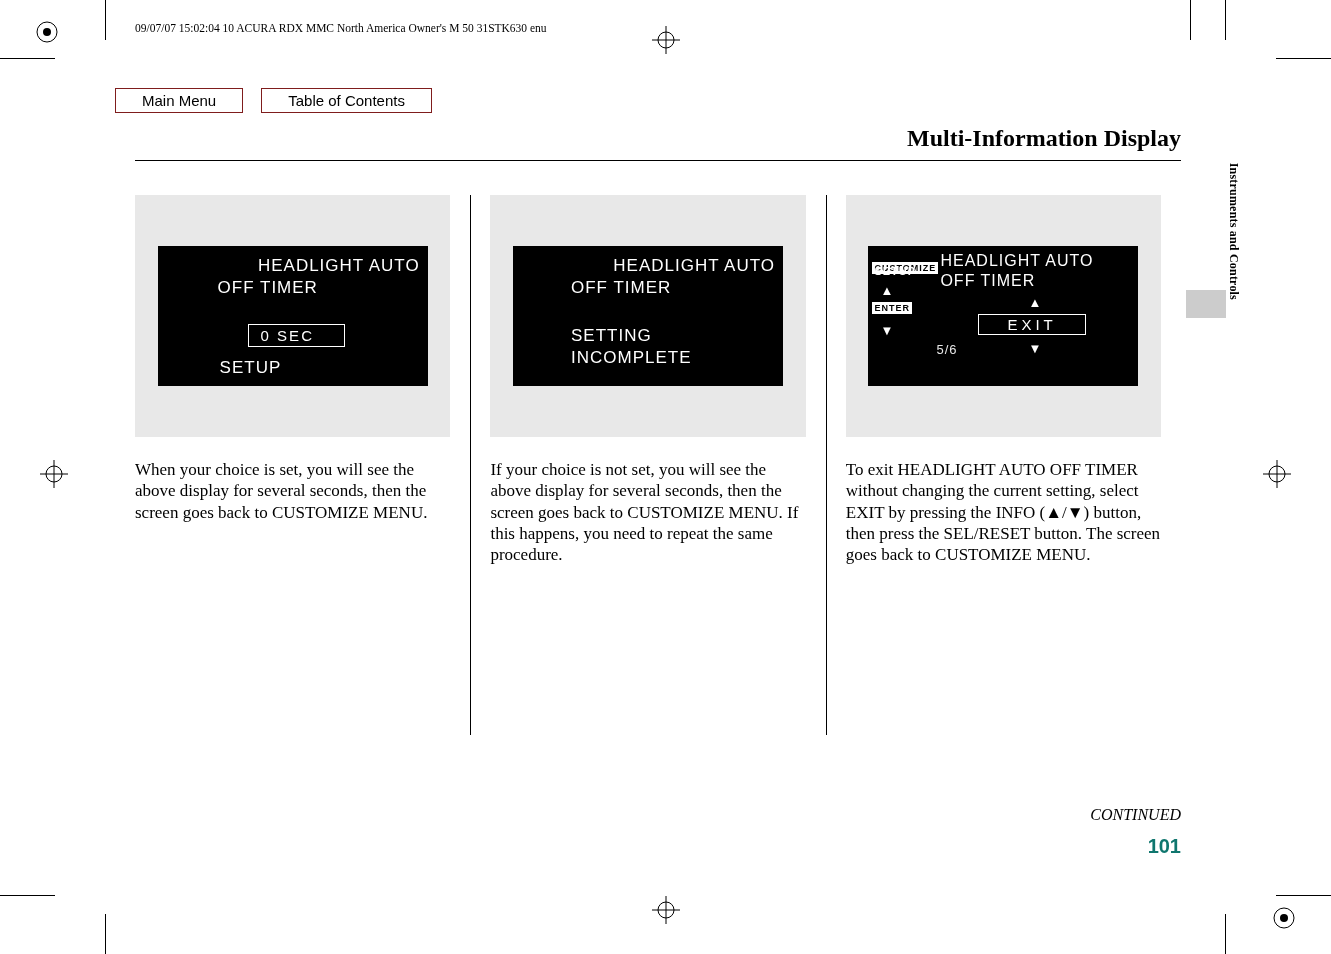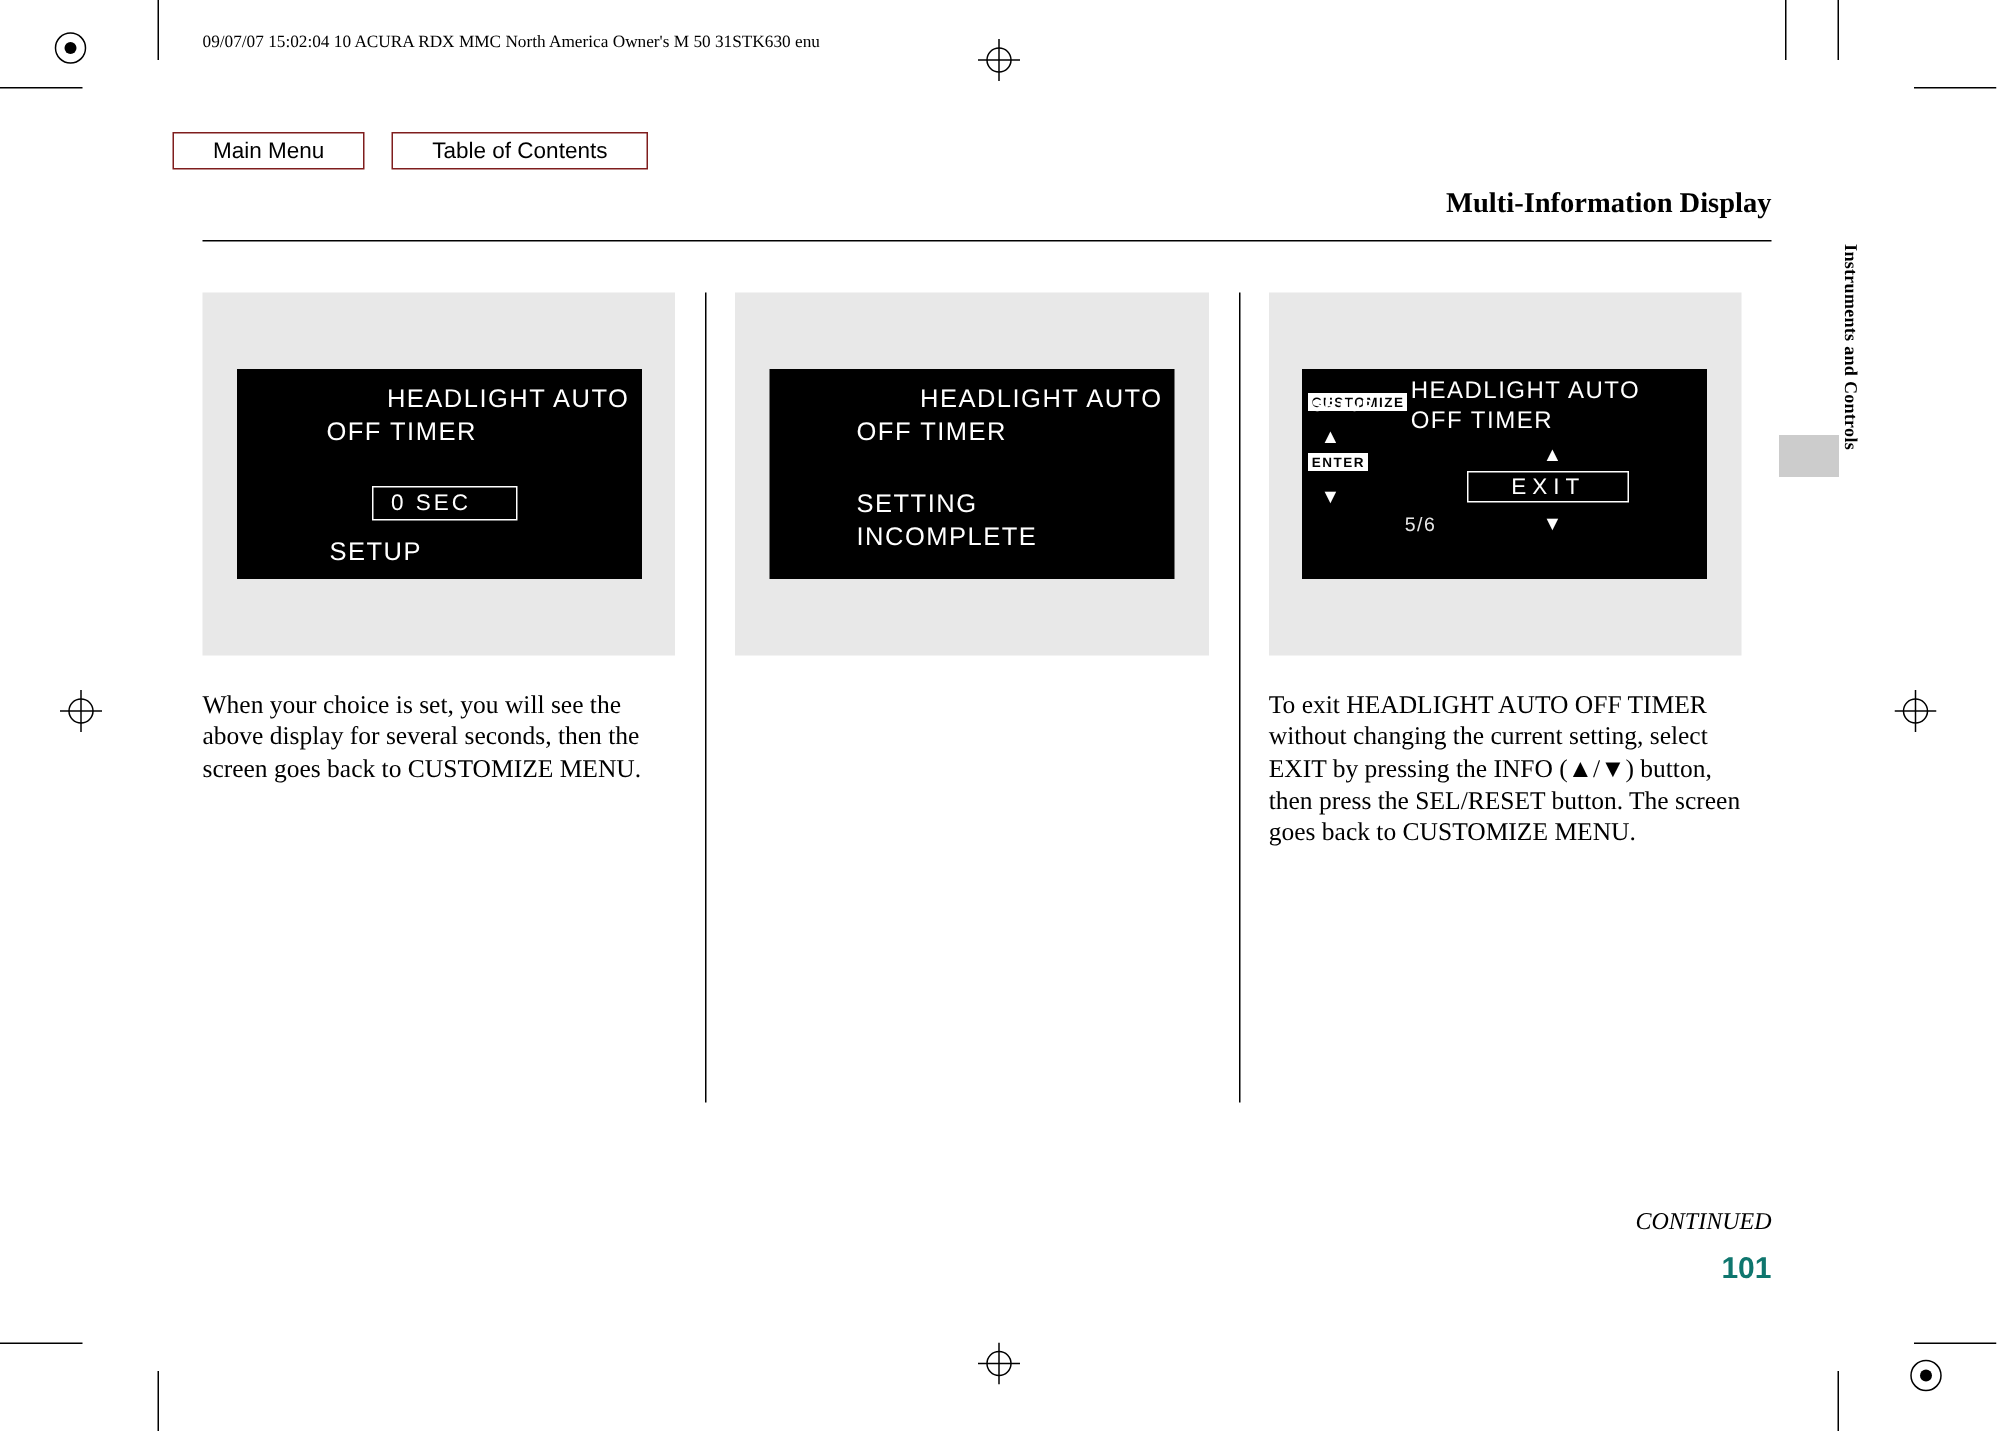--- a/index.html
+++ b/index.html
@@ -49,21 +49,21 @@
     padding: 3px 26px;
     font-family: Arial, Helvetica, sans-serif;
     font-size: 15px;
     text-align: center;
     background: #fff;
   }
 
   .page-title {
     position: absolute;
     right: 150px; top: 125px;
-    font-size: 19px;
+    font-size: 24px;
     font-weight: bold;
     font-family: 'Century Schoolbook', Georgia, serif;
   }
   .title-rule {
     position: absolute;
     left: 135px; right: 150px; top: 160px;
     height: 1px; background: #000;
   }
 
   .columns {
@@ -227,20 +227,21 @@
 
   <div class="col">
     <div class="display-panel">
       <div class="lcd">
         <div class="lcd-text" style="right:8px; top:10px;">HEADLIGHT AUTO</div>
         <div class="lcd-text" style="left:58px; top:32px;">OFF TIMER</div>
         <div class="lcd-text" style="left:58px; top:80px;">SETTING</div>
         <div class="lcd-text" style="left:58px; top:102px;">INCOMPLETE</div>
       </div>
     </div>
+    <div class="body-text">If your choice is not set, you will see the above display for several seconds, then the screen goes back to CUSTOMIZE MENU. If this happens, you need to repeat the same procedure.</div>
   </div>
 
   <div class="col-sep"></div>
   <div class="col-gap"></div>
 
   <div class="col">
     <div class="display-panel">
       <div class="lcd">
         <div class="lcd-side" style="top:16px;">CUSTOMIZE</div>
         <div class="lcd-side" style="top:18px; background:none;color:#fff; font-size:11px;">SETUP</div>

